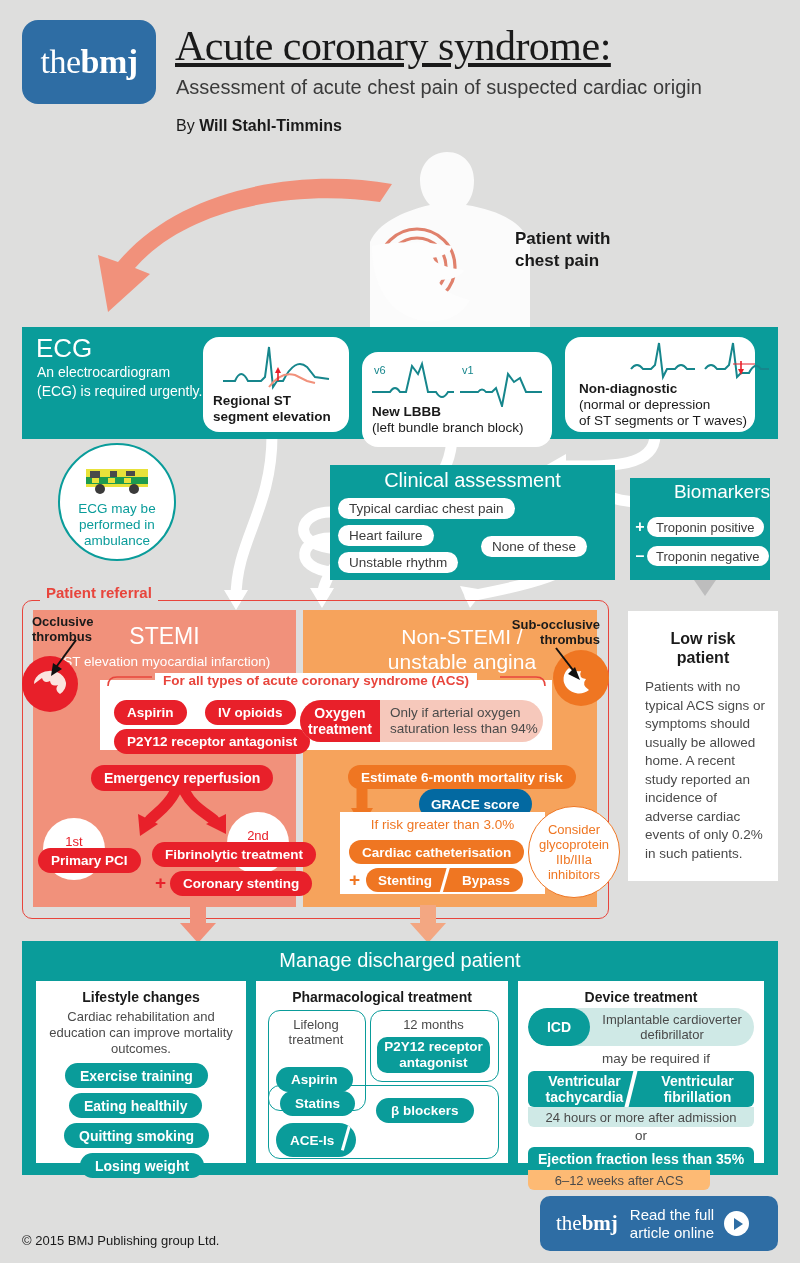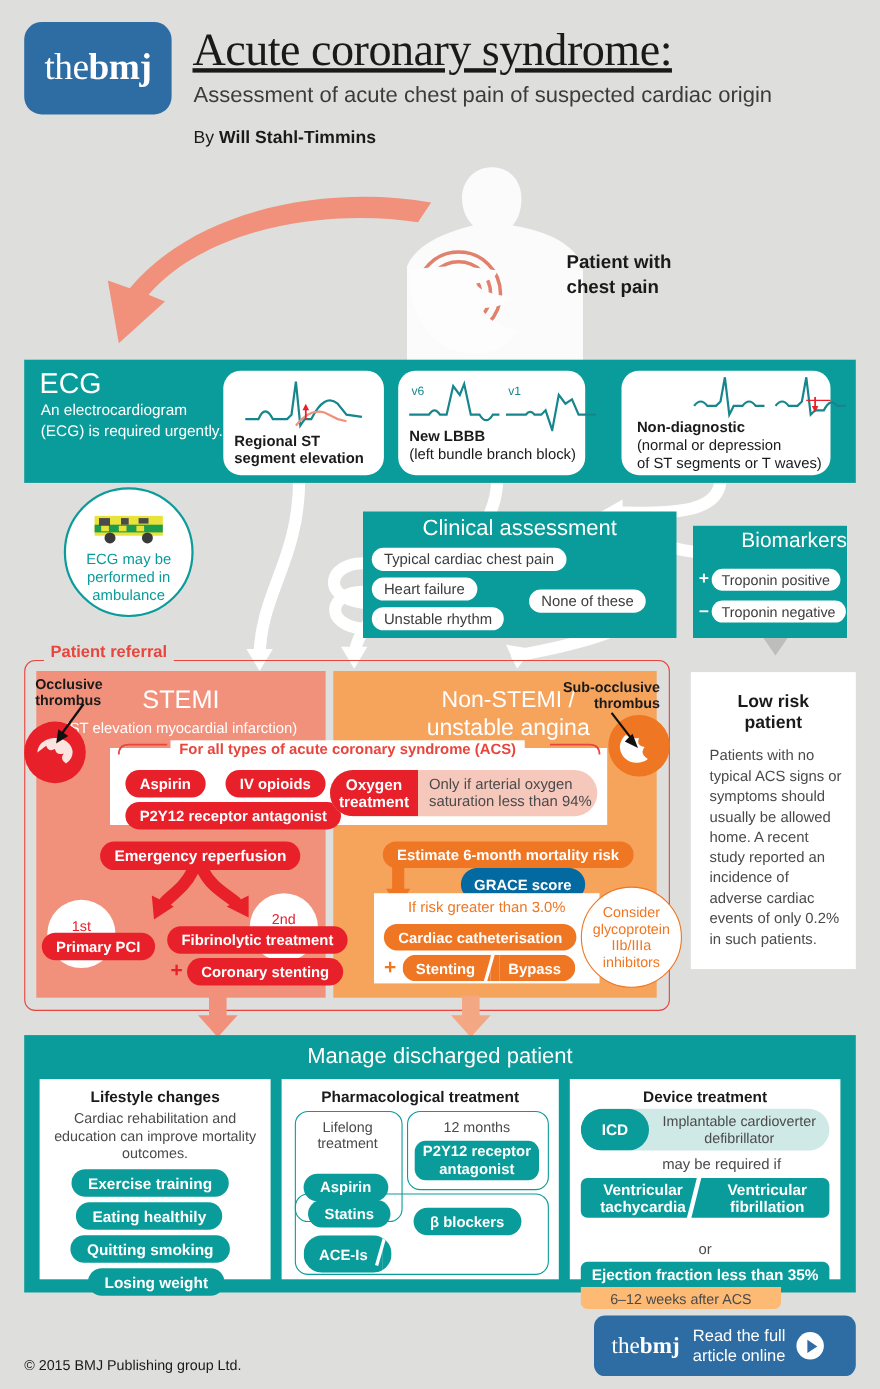--- a/index.html
+++ b/index.html
@@ -24,21 +24,21 @@
   #byline b{font-weight:bold;}
 
   
   #patient-area{left:0;top:150px;width:800px;height:178px;}
   #patient-label{left:515px;top:228px;font-size:17px;font-weight:bold;color:#1a1a1a;line-height:22px;text-align:left;}
 
   
   #ecg-band{left:22px;top:327px;width:756px;height:112px;background:#0a9c9a;}
   .ecg-card{background:#fff;border-radius:16px;}
   #ecg-card-1{left:203px;top:337px;width:146px;height:95px;}
-  #ecg-card-2{left:362px;top:337px;width:170px;height:95px;}
+  #ecg-card-2{left:362px;top:352px;width:190px;height:95px;}
   #ecg-card-3{left:565px;top:337px;width:190px;height:95px;}
   .ecg-card .cap{position:absolute;left:10px;font-size:13.5px;color:#1a1a1a;line-height:16px;}
   .ecg-card .cap b{font-weight:bold;}
 
   
   #ambulance-bubble{left:58px;top:443px;width:118px;height:118px;border-radius:50%;background:#fff;
     border:2px solid #0a9c9a;display:flex;flex-direction:column;align-items:center;justify-content:flex-end;padding-bottom:10px;box-sizing:border-box;}
   #ambulance-text{font-size:13.5px;color:#0a9c9a;line-height:16px;text-align:center;}
 
   
@@ -457,20 +457,21 @@
     <div id="may-req">may be required if</div>
     <div id="vt-vf">
       <div class="vt-half">
         <span><span>Ventricular</span><br><span>tachycardia</span></span>
       </div>
       <div class="vt-half">
         <span><span>Ventricular</span><br><span>fibrillation</span></span>
       </div>
     </div>
     <div id="vt-slash"></div>
+    <div id="vt-note">24 hours or more after admission</div>
     <div id="or-text">or</div>
     <div id="ef-bar">Ejection fraction less than 35%</div>
     <div id="ef-note">6–12 weeks after ACS</div>
   </div>
 </div>
 
 <div class="abs" id="copyright">© 2015 BMJ Publishing group Ltd.</div>
 <div class="abs" id="read-button">
   <span id="rb-logo"><span>the</span><b>bmj</b></span>
   <span id="rb-text">

